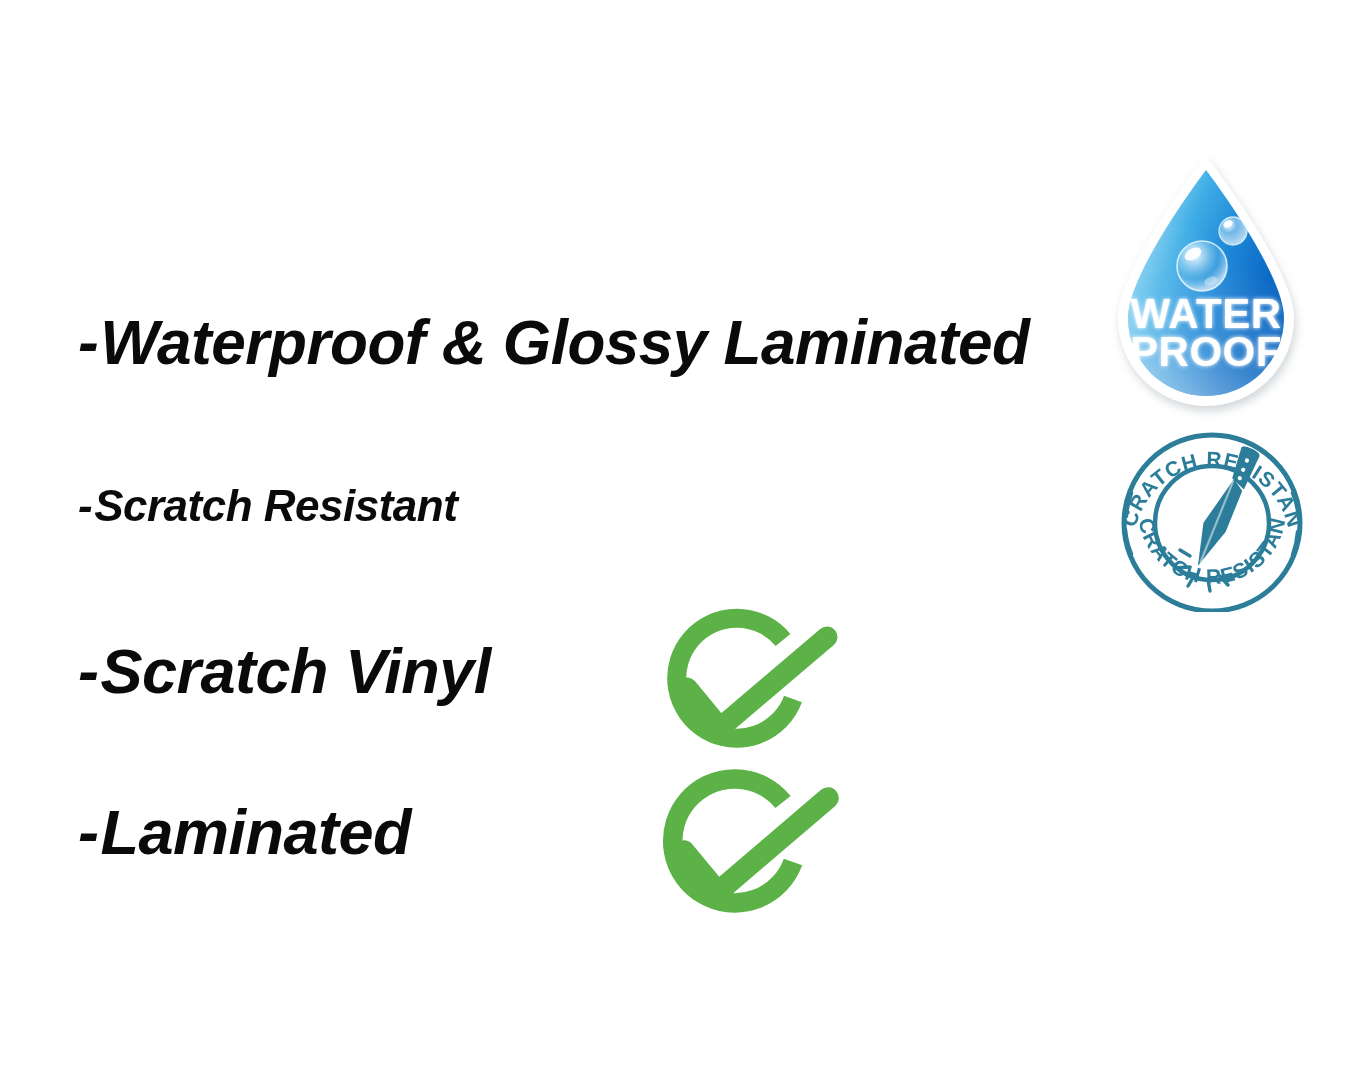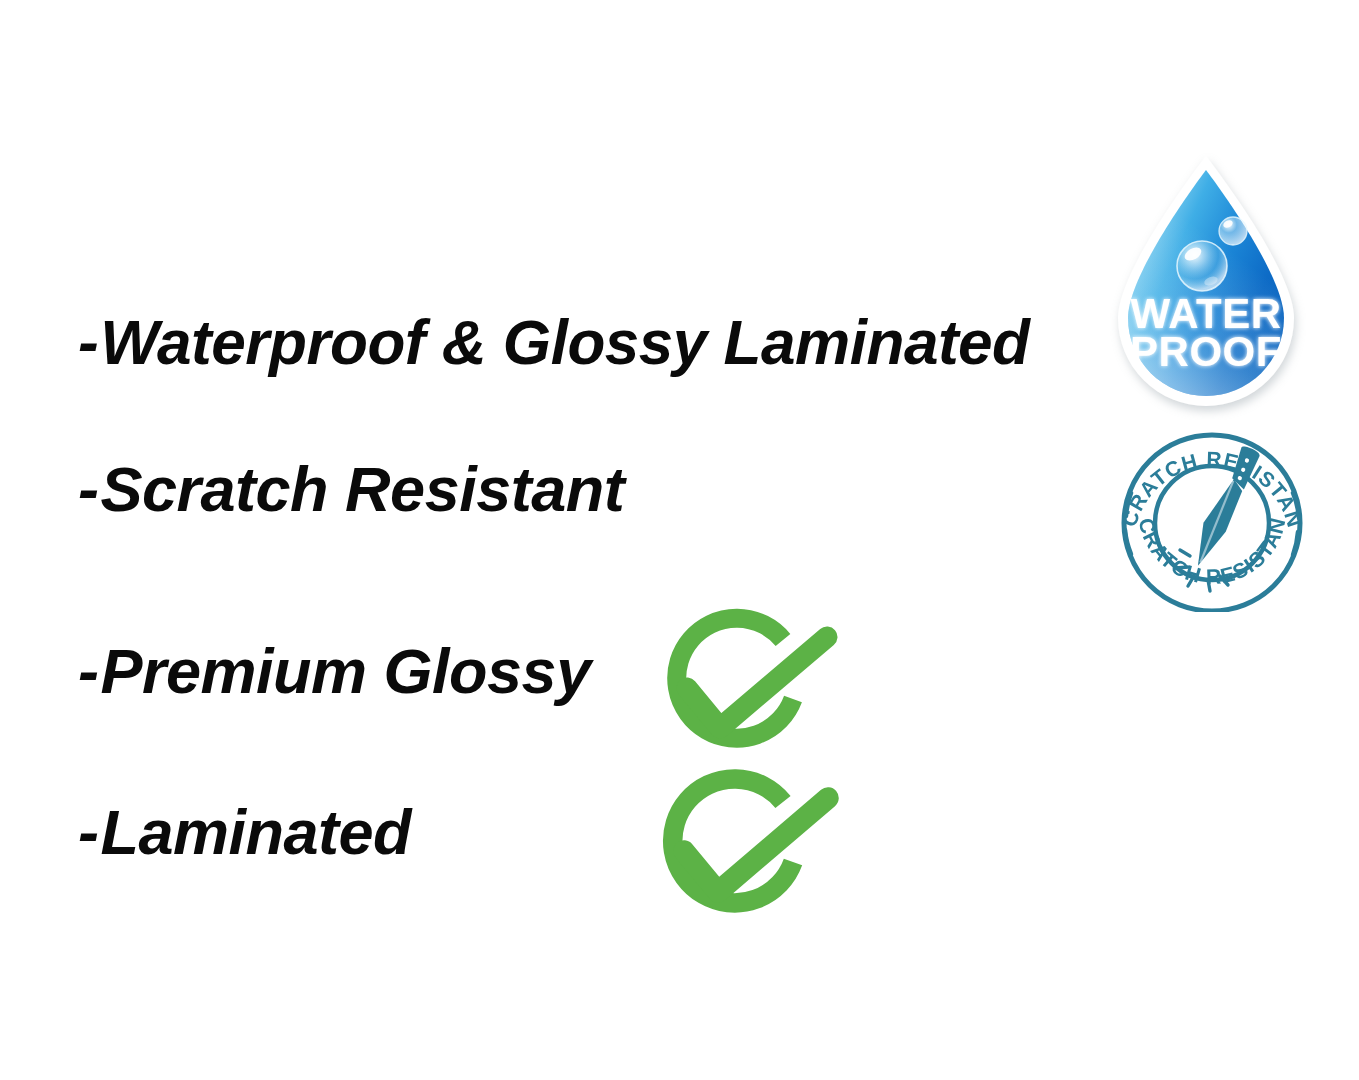--- a/index.html
+++ b/index.html
@@ -28,21 +28,21 @@
     font-weight: bold;
     font-style: italic;
     letter-spacing: -0.5px;
     line-height: 1;
   }
   .feature-line .dash {
     display: inline-block;
     margin-right: 2px;
   }
   #line-0 { top: 263px; font-size: 63px; transform: scaleX(0.985); transform-origin: left center; }
-  #line-1 { top: 410px; font-size: 63px; }
+  #line-1 { top: 436px; font-size: 44px; }
   #line-2 { top: 592px; font-size: 63px; }
   #line-3 { top: 753px; font-size: 63px; }
 
   
   .check-icon {
     position: absolute;
   }
   #check-0 { left: 641px; top: 558px; width: 200px; height: 158px; }
   #check-1 { left: 637px; top: 718px; width: 205px; height: 163px; }
 
@@ -71,21 +71,21 @@
 
   <div class="feature-line" id="line-0">
     <span class="dash">-</span><span>Waterproof &amp; Glossy Laminated</span>
   </div>
 
   <div class="feature-line" id="line-1">
     <span class="dash">-</span><span>Scratch Resistant</span>
   </div>
 
   <div class="feature-line" id="line-2">
-    <span class="dash">-</span><span>Premium Glossy</span>
+    <span class="dash">-</span><span>Scratch Vinyl</span>
   </div>
 
   <div class="feature-line" id="line-3">
     <span class="dash">-</span><span>Laminated</span>
   </div>
 
   <div id="waterproof-badge">
     <svg width="216" height="272" viewBox="0 0 216 272" xmlns="http://www.w3.org/2000/svg">
       <defs>
         <linearGradient id="dropGrad" x1="0%" y1="10%" x2="100%" y2="75%">

